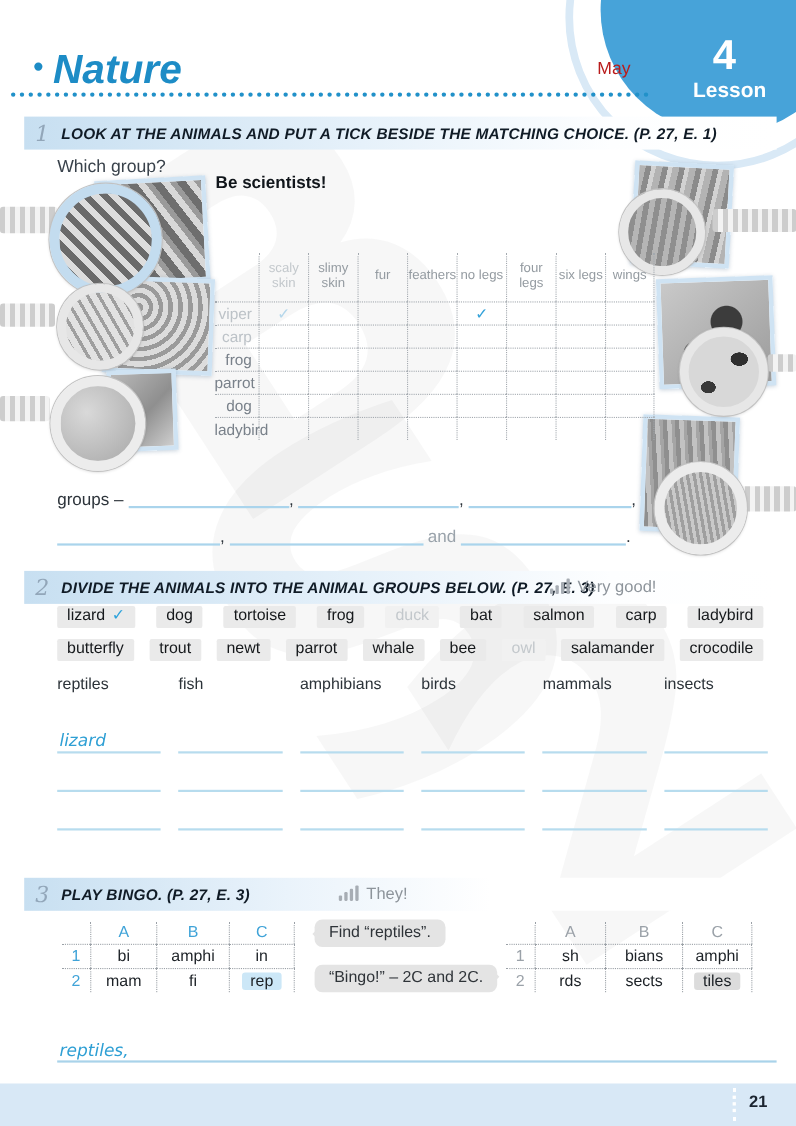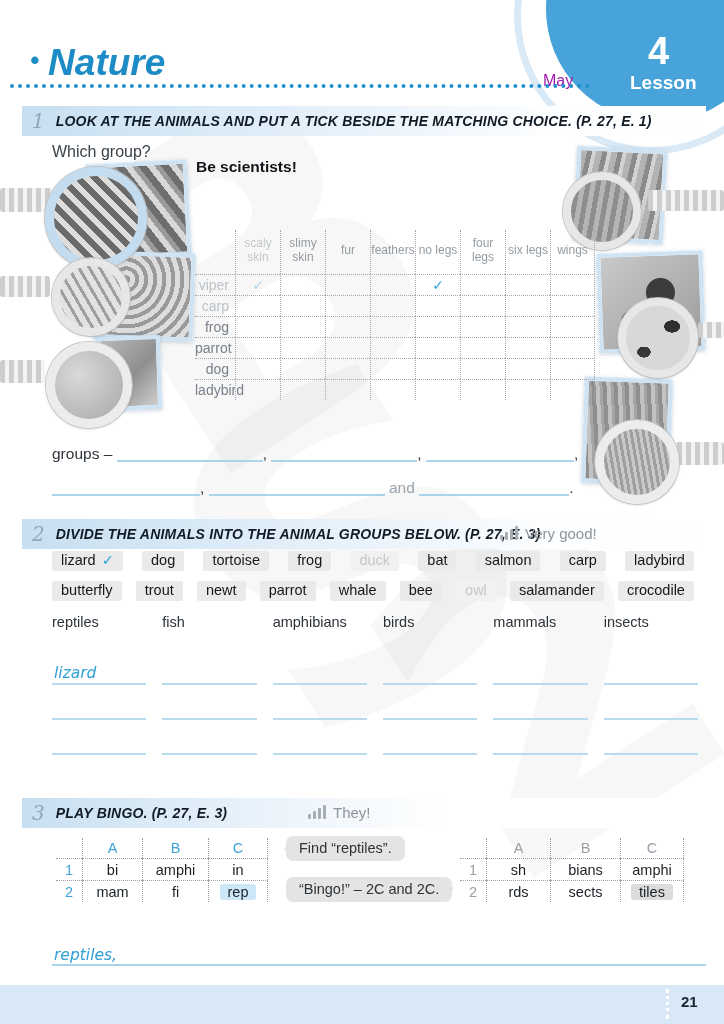--- a/index.html
+++ b/index.html
@@ -5,21 +5,21 @@
   html,body{margin:0;padding:0;background:#fff;}
   .page{position:relative;width:724px;height:1024px;background:#fff;overflow:hidden;
         font-family:"Liberation Sans","DejaVu Sans",sans-serif;color:#2d343b;}
   
   .wm{position:absolute;font-weight:bold;color:rgba(110,110,110,0.055);
       transform:rotate(-33deg);font-family:"DejaVu Sans",sans-serif;pointer-events:none;z-index:0;}
   
   .title-wrap{position:absolute;left:30px;top:42px;font-style:italic;font-weight:bold;
       color:#1d8cc6;font-size:37px;z-index:3;}
   .title-bullet{font-size:26px;vertical-align:6px;margin-right:9px;}
-  .month{position:absolute;left:543px;top:72px;color:#a21caf;font-size:16px;z-index:3;}
+  .month{position:absolute;left:543px;top:54px;color:#b91c1c;font-size:16px;z-index:3;}
   .dotline{position:absolute;left:10px;top:84px;width:580px;border-top:4px dotted #2191c9;z-index:3;}
   .lesson-ring{position:absolute;top:-122px;right:-66px;width:262px;height:262px;border-radius:50%;
       border:7px solid #d9e9f6;z-index:1;}
   .lesson-circle{position:absolute;top:-104px;right:-48px;width:226px;height:226px;border-radius:50%;
       background:#47a3d9;z-index:2;}
   .lesson-num{position:absolute;left:648px;top:30px;color:#fff;font-weight:bold;font-size:38px;z-index:3;}
   .lesson-label{position:absolute;left:630px;top:72px;color:#fff;font-weight:bold;font-size:19px;z-index:3;}
   
   .exbar{position:absolute;left:22px;width:684px;height:30px;display:flex;align-items:center;z-index:2;
       background:linear-gradient(90deg,#c7dff1 0%,#e6f1fa 45%,#fdfeff 78%,#fff 100%);}

